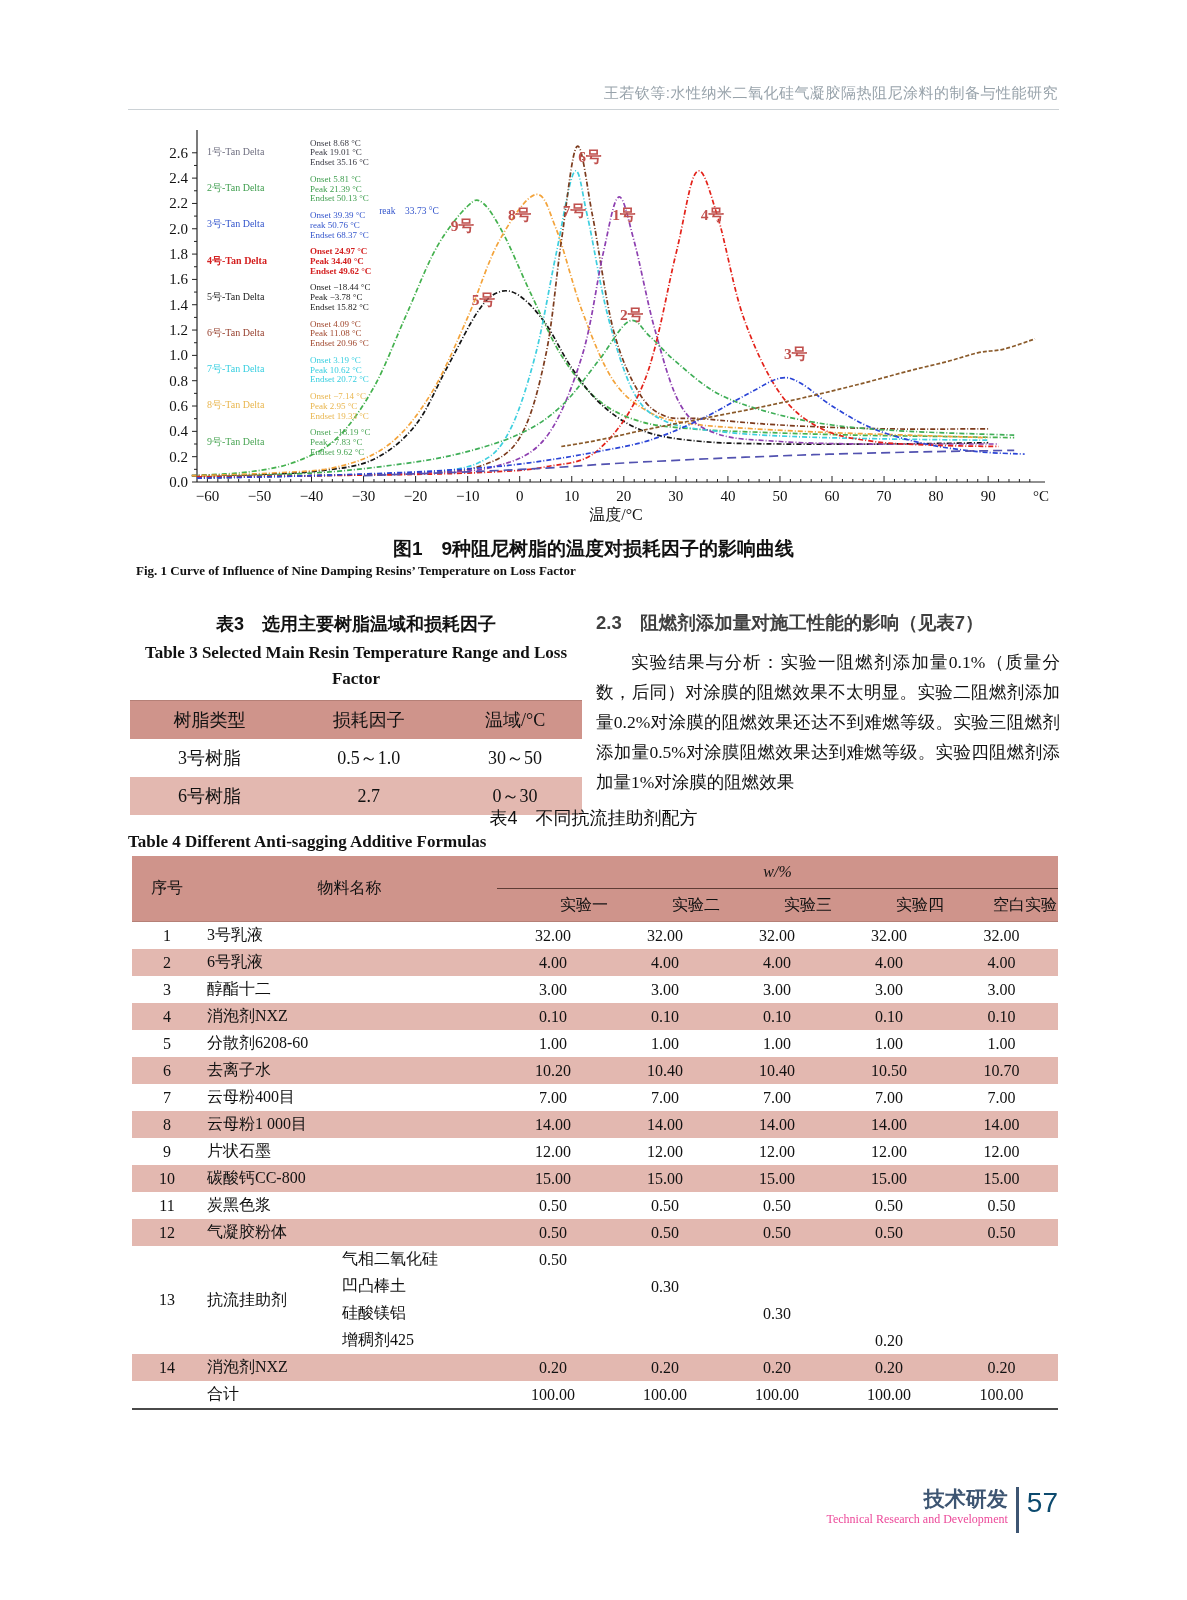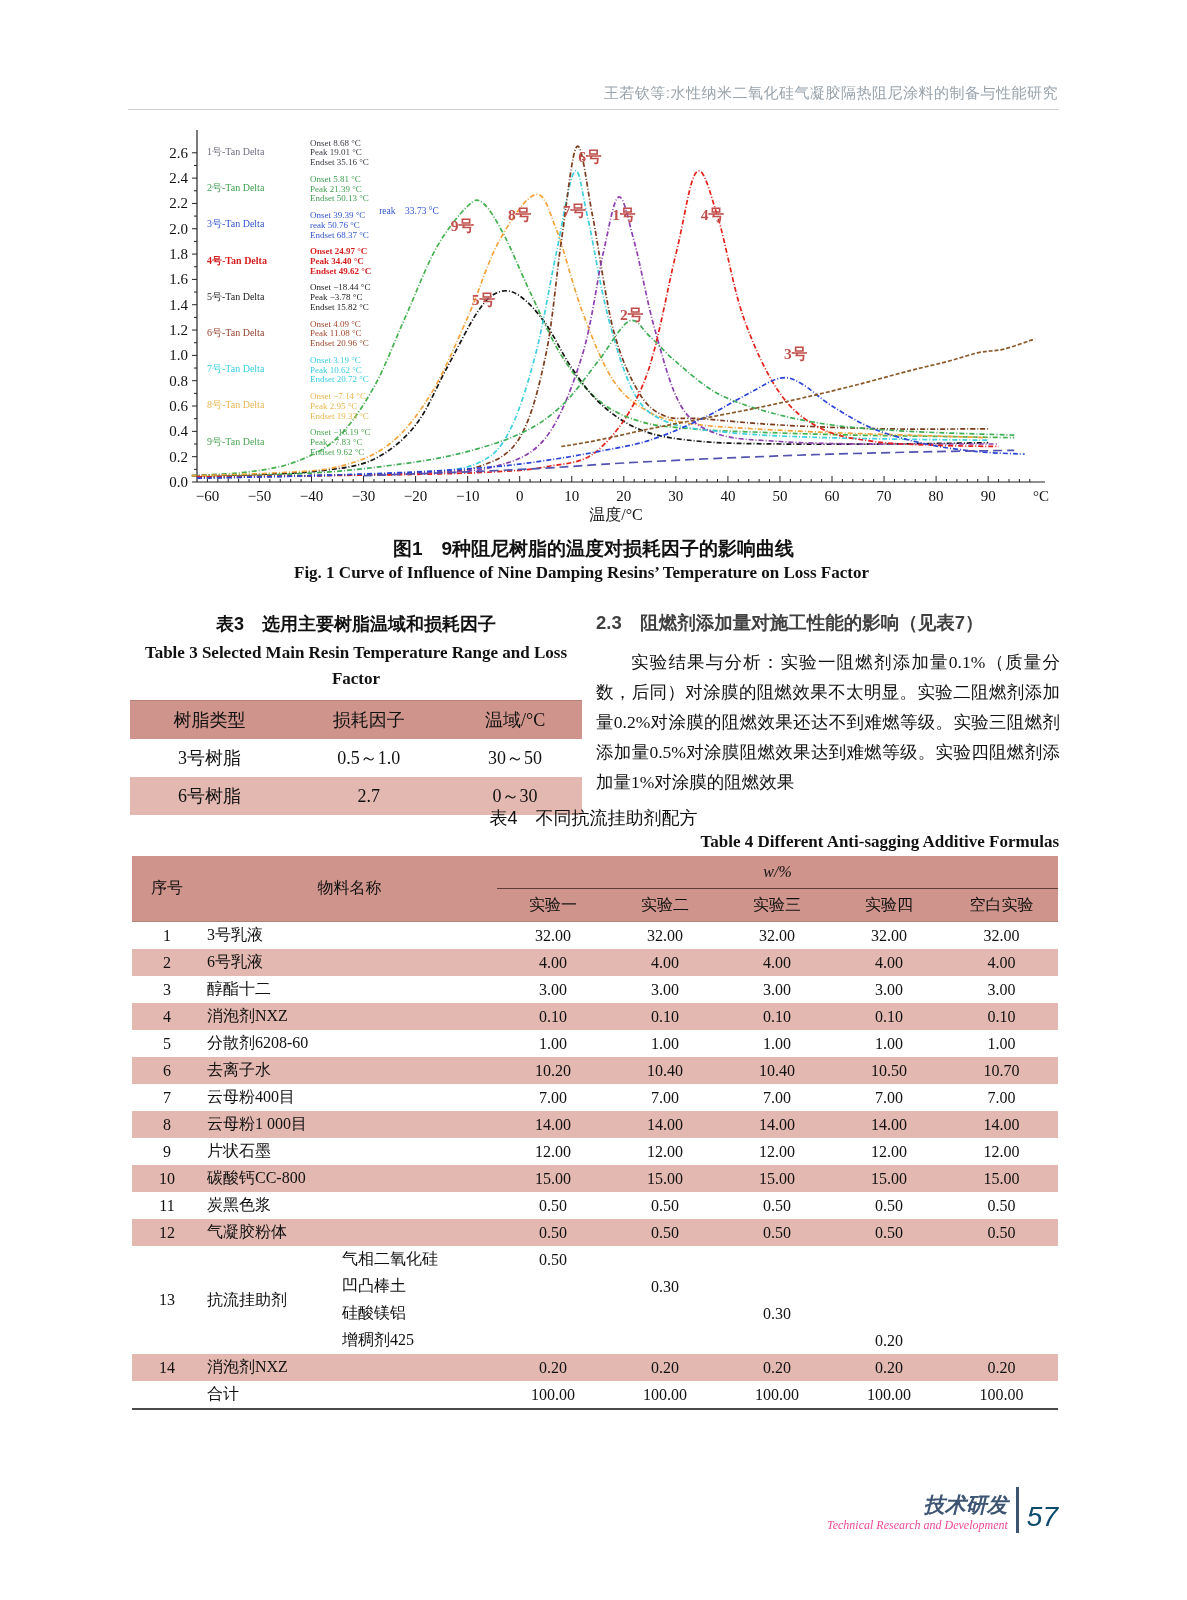--- a/index.html
+++ b/index.html
@@ -5,47 +5,47 @@
   html,body{margin:0;padding:0;background:#fff;}
   body{width:1187px;height:1600px;position:relative;overflow:hidden;
        font-family:"Liberation Serif","DejaVu Serif",serif;color:#111;}
   .abs{position:absolute;}
   .running-header{top:84px;left:128px;right:129px;text-align:right;
        font-size:15px;color:#98a3ab;font-family:"Liberation Sans","DejaVu Sans",sans-serif;letter-spacing:.5px;}
   .header-rule{top:109px;left:128px;width:931px;height:1px;background:#ccd2d6;}
   .chart-wrap{left:163px;top:124px;width:896px;height:404px;}
   .figcap-cn{top:536px;left:128px;width:931px;text-align:center;font-size:19px;font-weight:bold;
        font-family:"Liberation Sans","DejaVu Sans",sans-serif;}
-  .figcap-en{top:563px;left:116px;width:931px;text-align:center;font-size:17px;font-weight:bold;}
+  .figcap-en{top:563px;left:136px;width:931px;text-align:left;font-size:13px;font-weight:bold;}
   .col-left{left:130px;top:612px;width:452px;}
   .col-right{left:596px;top:610px;width:464px;}
   .t3cap-cn{text-align:center;font-size:18px;font-weight:bold;
        font-family:"Liberation Sans","DejaVu Sans",sans-serif;margin-bottom:4px;}
   .t3cap-en{text-align:center;font-size:17px;font-weight:bold;line-height:26px;margin-bottom:8px;}
   table{border-collapse:collapse;}
   #table3{width:452px;font-size:18px;}
   #table3 th{background:#cf948b;font-weight:normal;height:36px;border-top:1px solid #b58077;}
   #table3 td{height:36px;text-align:center;}
   #table3 tr.pink td{background:#e3b8b0;}
   .sec-heading{color:#404040;font-weight:bold;font-size:18.5px;
        font-family:"Liberation Sans","DejaVu Sans",sans-serif;margin-bottom:12px;}
   .sec-body{font-size:17.5px;line-height:30px;text-align:justify;text-indent:2em;margin:0;}
   .t4cap-cn{top:806px;left:128px;width:931px;text-align:center;font-size:18px;font-weight:normal;
        font-family:"Liberation Sans","DejaVu Sans",sans-serif;}
-  .t4cap-en{top:832px;left:128px;width:931px;text-align:right;font-size:17px;font-weight:bold;}
+  .t4cap-en{top:832px;left:128px;width:931px;text-align:left;font-size:17px;font-weight:bold;}
   #table4{left:132px;top:856px;width:926px;position:absolute;font-size:16px;table-layout:fixed;}
   #table4 thead th{background:#cf948b;font-weight:normal;}
   #table4 th.wpct{font-style:italic;height:30px;border-bottom:1px solid #5f3d36;}
-  #table4 th.exp{height:30px;font-style:normal;}
+  #table4 th.exp{height:30px;font-style:normal;text-align:right;}
   #table4 thead{border-bottom:1px solid #b58077;}
   #table4 td{height:27px;text-align:center;padding:0;}
   #table4 td.name,#table4 td.subname{text-align:left;padding-left:5px;}
   #table4 tr.shaded td{background:#e3b8b0;}
   #table4 tbody{border-bottom:2px solid #4a4a4a;}
-  .footer{top:1487px;right:129px;display:flex;align-items:flex-end;font-style:italic;}
+  .footer{top:1487px;right:129px;display:flex;align-items:flex-start;}
   .footer .txt{text-align:right;margin-right:8px;}
   .footer .cn{font-size:21px;font-weight:bold;color:#3d5572;
        font-family:"Liberation Sans","DejaVu Sans",sans-serif;line-height:24px;}
   .footer .en{font-size:12px;color:#ec4899;line-height:16px;}
   .footer .bar{width:3px;height:46px;background:#3d5572;margin-right:8px;}
   .footer .num{font-size:28px;color:#0c4a6e;font-family:"Liberation Sans","DejaVu Sans",sans-serif;}
 </style>
 </head>
 <body>
 

